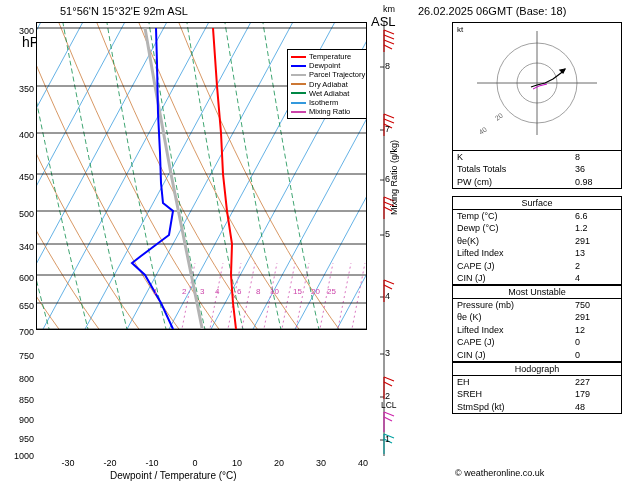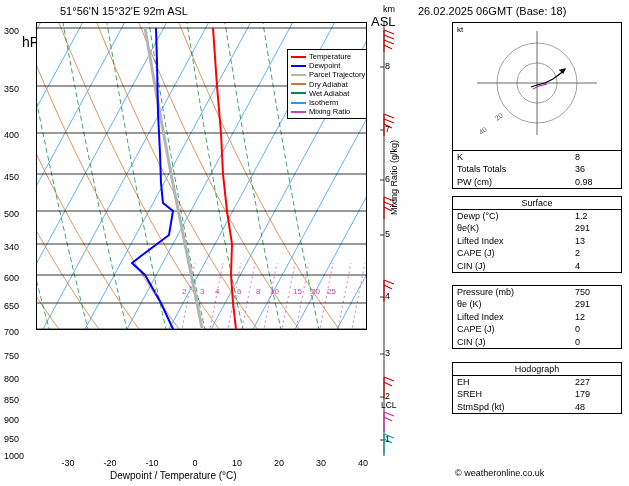--- a/index.html
+++ b/index.html
@@ -24,21 +24,21 @@
 
   
   #plot {
     position:absolute; left:36px; top:22px; width:331px; height:308px;
     border:1px solid #000; background:#fff; overflow:hidden;
   }
   #plot svg { display:block; }
 
   
   .ylab {
-    position:absolute; left:4px; width:30px; text-align:left;
+    position:absolute; left:4px; width:30px; text-align:right;
     font-size:9px; line-height:9px;
   }
   
   .xlab {
     position:absolute; top:458px; font-size:9px; text-align:center; width:30px;
   }
   #xaxis-title {
     position:absolute; left:110px; top:470px; font-size:10px;
   }
 
@@ -357,20 +357,24 @@
     </div>
     <div class="row">
       <span class="k">PW (cm)</span>
       <span class="v">0.98</span>
     </div>
   </div>
 
   <div class="panel" id="panel-surface">
     <div class="hdr">Surface</div>
     <div class="row">
+      <span class="k">Temp (°C)</span>
+      <span class="v">6.6</span>
+    </div>
+    <div class="row">
       <span class="k">Dewp (°C)</span>
       <span class="v">1.2</span>
     </div>
     <div class="row">
       <span class="k">θe(K)</span>
       <span class="v">291</span>
     </div>
     <div class="row">
       <span class="k">Lifted Index</span>
       <span class="v">13</span>
@@ -379,20 +383,21 @@
       <span class="k">CAPE (J)</span>
       <span class="v">2</span>
     </div>
     <div class="row">
       <span class="k">CIN (J)</span>
       <span class="v">4</span>
     </div>
   </div>
 
   <div class="panel" id="panel-mu">
+    <div class="hdr">Most Unstable</div>
     <div class="row">
       <span class="k">Pressure (mb)</span>
       <span class="v">750</span>
     </div>
     <div class="row">
       <span class="k">θe (K)</span>
       <span class="v">291</span>
     </div>
     <div class="row">
       <span class="k">Lifted Index</span>

